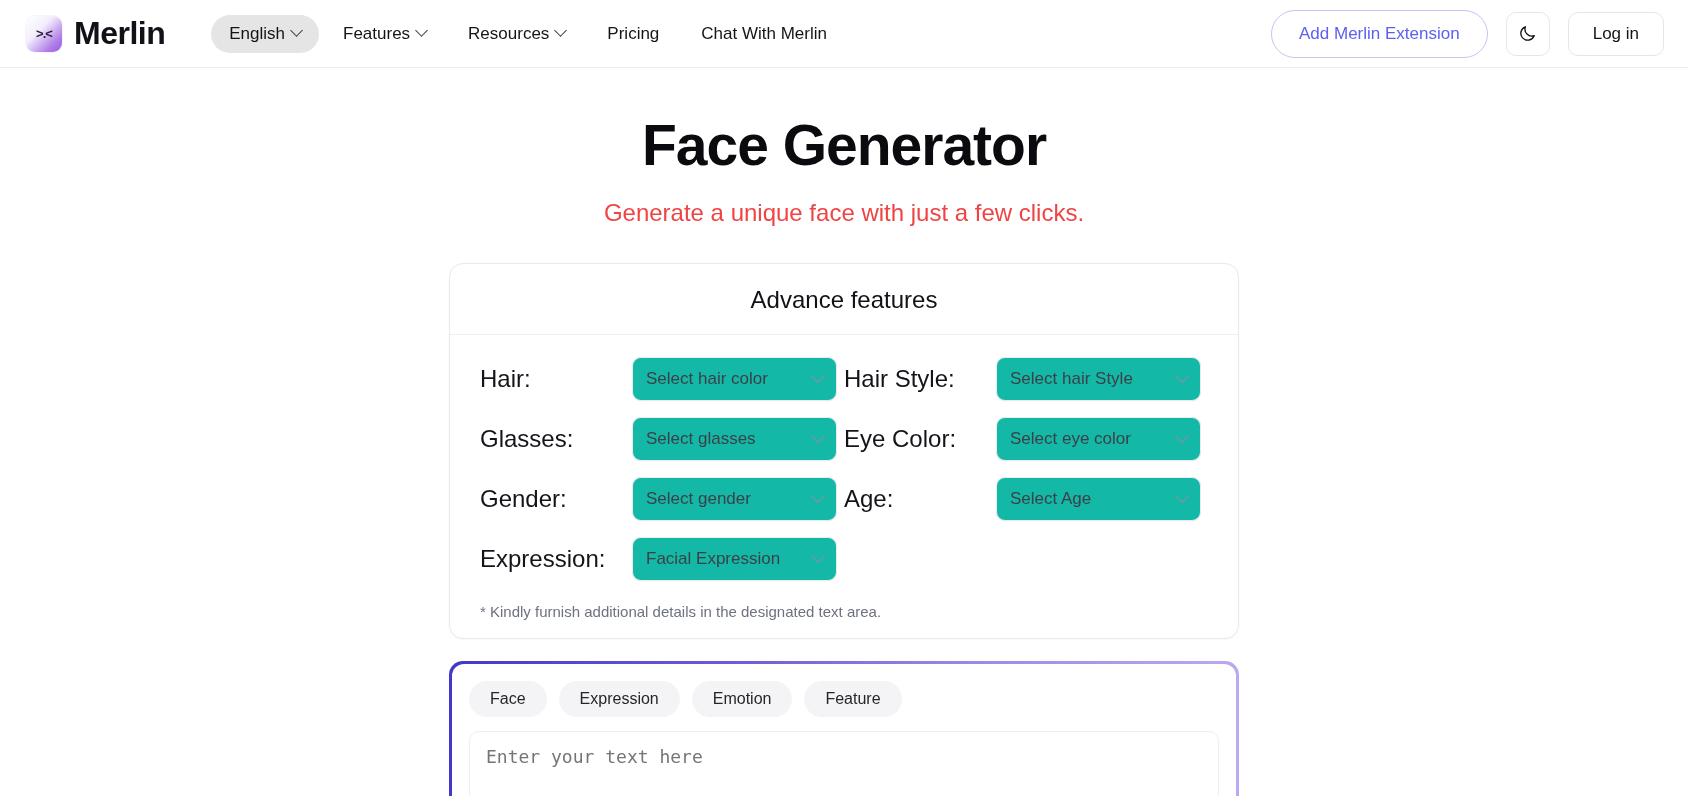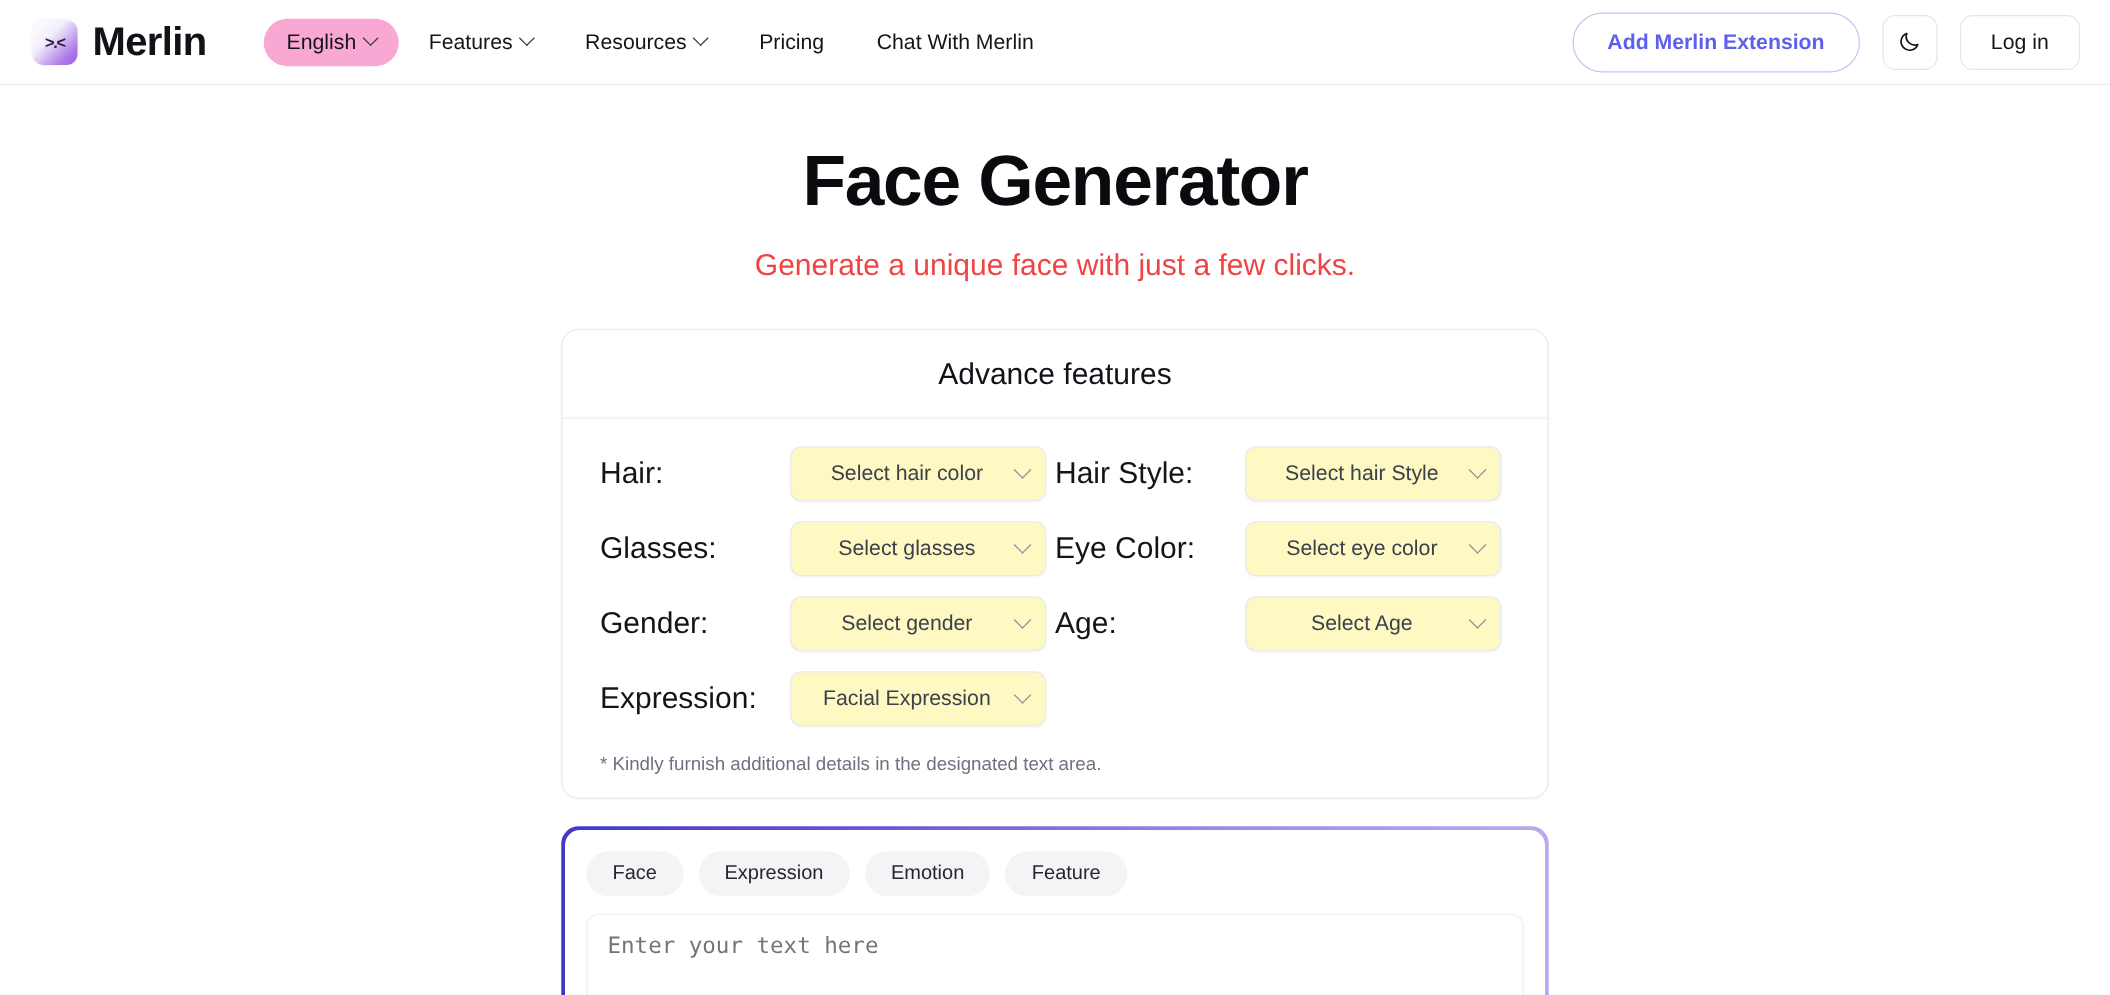--- a/index.html
+++ b/index.html
@@ -47,21 +47,21 @@
   .nav {
     display: flex;
     align-items: center;
     gap: 6px;
     margin-left: 46px;
   }
   .nav-pill {
     display: flex; align-items: center; gap: 7px;
     padding: 9px 18px;
     border-radius: 999px;
-    background: #f9a8d4;
+    background: #e5e5e5;
     font-size: 17px;
     color: #14151a;
     cursor: pointer;
   }
   .nav-item {
     display: flex; align-items: center; gap: 7px;
     padding: 9px 18px;
     font-size: 17px;
     color: #14151a;
     cursor: pointer;
@@ -80,21 +80,21 @@
     display: flex;
     align-items: center;
     gap: 18px;
   }
   .ext-btn {
     padding: 13px 27px;
     border-radius: 999px;
     border: 1px solid #c3c7f5;
     color: #5d5fef;
     font-size: 17px;
-    font-weight: 700;
+    font-weight: 400;
     background: #fff;
     cursor: pointer;
     white-space: nowrap;
   }
   .icon-btn {
     width: 44px; height: 44px;
     border-radius: 10px;
     border: 1px solid #e6e6ea;
     background: #fff;
     display: flex; align-items: center; justify-content: center;
@@ -167,29 +167,28 @@
     font-size: 24px;
     color: #14151a;
     width: 152px;
     flex: 0 0 152px;
   }
   .fselect {
     width: 205px;
     height: 44px;
     border: 1px solid #e9e9ee;
     border-radius: 9px;
-    background: #fef9c3;
+    background: #14b8a6;
     display: flex;
     align-items: center;
     padding: 0 13px;
     font-size: 17px;
     color: #3c4049;
     cursor: pointer;
     box-shadow: 0 1px 2px rgba(16,24,40,0.03);
-    text-align: center;
   }
   .fselect .sel-text { flex: 1; white-space: nowrap; }
   .sel-chev {
     width: 10px; height: 10px;
     border-right: 1.7px solid #8b8f9c;
     border-bottom: 1.7px solid #8b8f9c;
     transform: translateY(-3px) rotate(45deg);
     margin-left: 8px;
     flex: 0 0 auto;
   }

